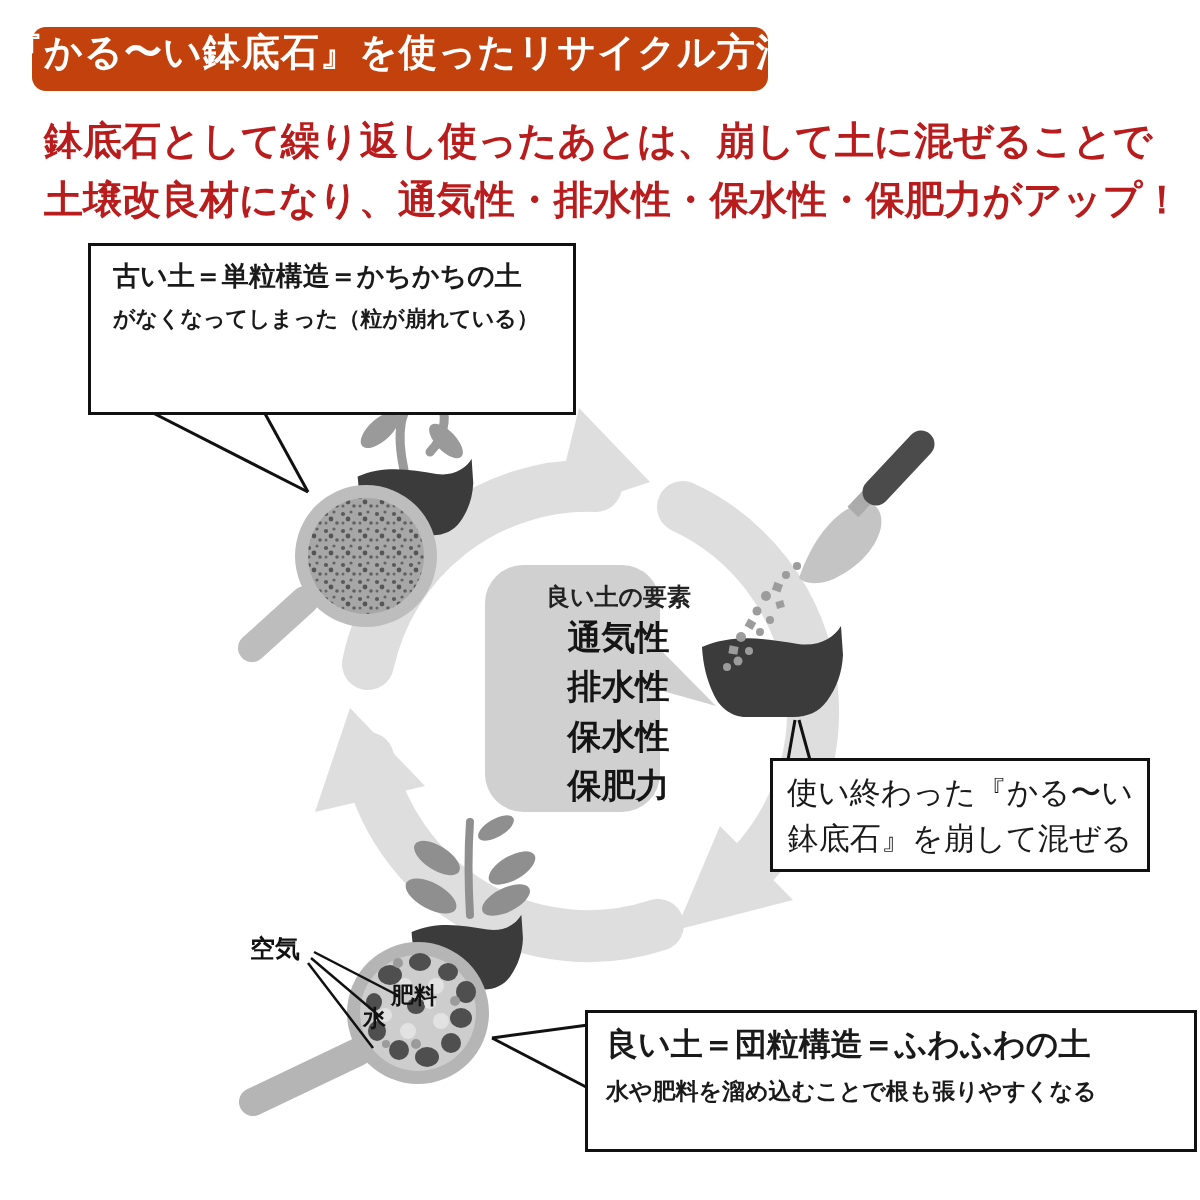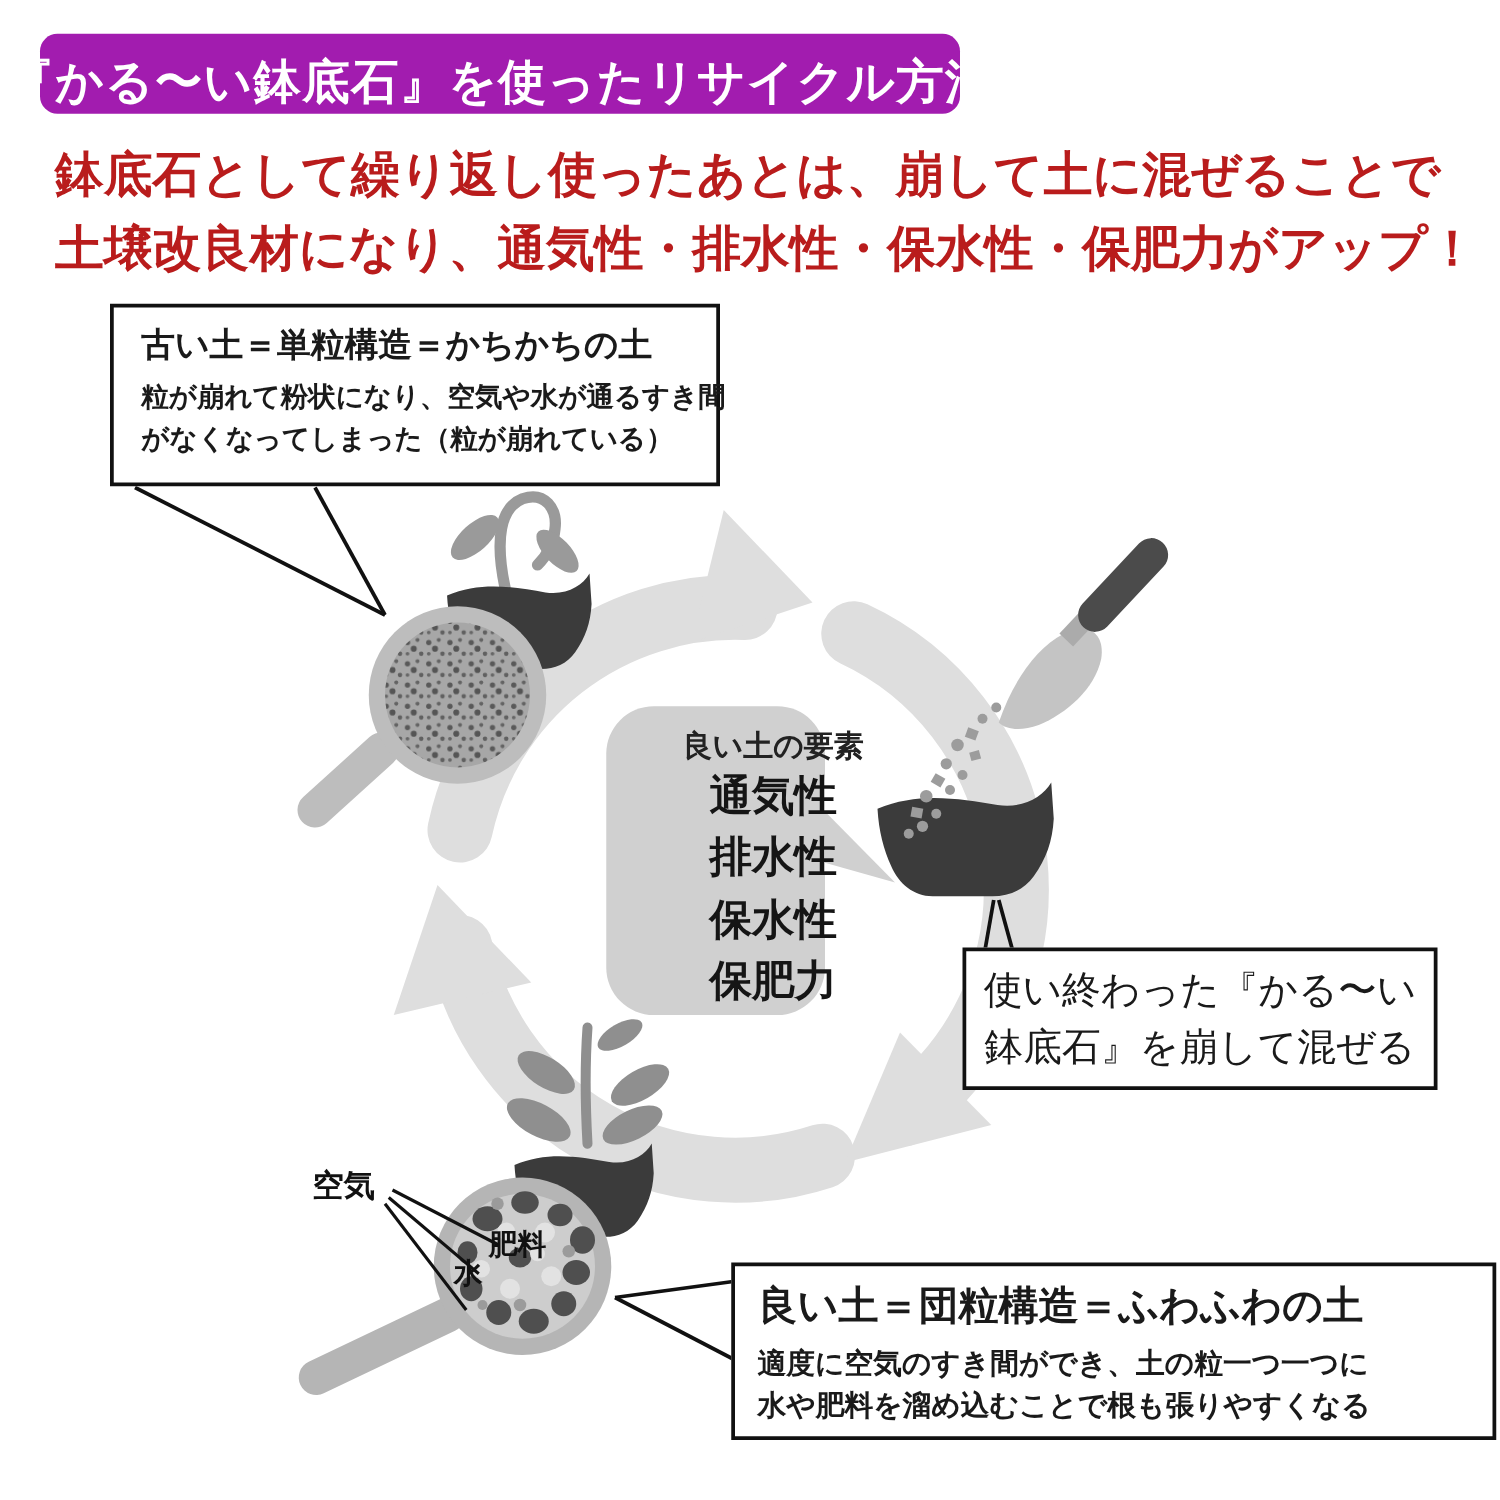--- a/index.html
+++ b/index.html
@@ -6,37 +6,37 @@
   body{
     width:1200px;height:1200px;position:relative;overflow:hidden;
     background:#ffffff;
     font-family:"DejaVu Sans","Liberation Sans",sans-serif;
     color:#1a1a1a;
   }
   .abs{position:absolute;}
   
   .header-banner{
     left:32px;top:27px;width:736px;height:64px;
-    background:#a21caf;border-radius:14px;
-    display:flex;align-items:flex-end;justify-content:center;
+    background:#c2410c;border-radius:14px;
+    display:flex;align-items:flex-start;justify-content:center;
   }
   .header-banner span{
     color:#ffffff;font-size:38px;font-weight:800;letter-spacing:1px;white-space:nowrap;
   }
   
   .intro{
     left:44px;top:112px;width:1130px;
     font-size:39px;font-weight:800;line-height:1.5;letter-spacing:0px;
     color:#b91c1c;white-space:nowrap;
   }
   
   .callout{
     background:#ffffff;border:3px solid #111111;box-sizing:border-box;
   }
-  .co-old{left:88px;top:243px;width:488px;height:146px;padding:12px 0 0 22px;}
+  .co-old{left:88px;top:243px;width:488px;height:172px;padding:12px 0 0 22px;}
   .co-old .t{font-size:27px;font-weight:800;white-space:nowrap;}
   .co-old .b{font-size:22px;font-weight:600;line-height:1.5;margin-top:8px;white-space:nowrap;}
   .co-mix{
     left:770px;top:758px;width:380px;height:114px;
     display:flex;flex-direction:column;align-items:center;justify-content:center;
   }
   .co-mix div{font-size:31px;font-weight:400;line-height:1.5;white-space:nowrap;text-align:center;}
   .co-good{left:585px;top:1010px;width:612px;height:142px;padding:10px 0 0 18px;}
   .co-good .t{font-size:32px;font-weight:800;white-space:nowrap;}
   .co-good .b{font-size:23px;font-weight:600;line-height:1.48;margin-top:7px;white-space:nowrap;}
@@ -184,41 +184,39 @@
 </div>
 
 <div class="abs intro">
   <div>鉢底石として繰り返し使ったあとは、崩して土に混ぜることで</div>
   <div>土壌改良材になり、通気性・排水性・保水性・保肥力がアップ！</div>
 </div>
 
 <div class="abs callout co-old">
   <div class="t">古い土＝単粒構造＝かちかちの土</div>
   <div class="b">
-    <div>粒が崩れて粉状になり、空気や水が通るすき間</div>
     <div>がなくなってしまった（粒が崩れている）</div>
   </div>
 </div>
 
 <div class="abs bubble-text">
   <div class="h">良い土の要素</div>
   <div class="i">通気性</div>
   <div class="i">排水性</div>
   <div class="i">保水性</div>
   <div class="i">保肥力</div>
 </div>
 
 <div class="abs callout co-mix">
   <div>使い終わった『かる〜い</div>
   <div>鉢底石』を崩して混ぜる</div>
 </div>
 
 <div class="abs callout co-good">
   <div class="t">良い土＝団粒構造＝ふわふわの土</div>
   <div class="b">
-    <div>適度に空気のすき間ができ、土の粒一つ一つに</div>
     <div>水や肥料を溜め込むことで根も張りやすくなる</div>
   </div>
 </div>
 
 <div class="abs lbl lbl-air">空気</div>
 <div class="abs lbl lbl-fert">肥料</div>
 <div class="abs lbl lbl-water">水</div>
 
 </body></html>

